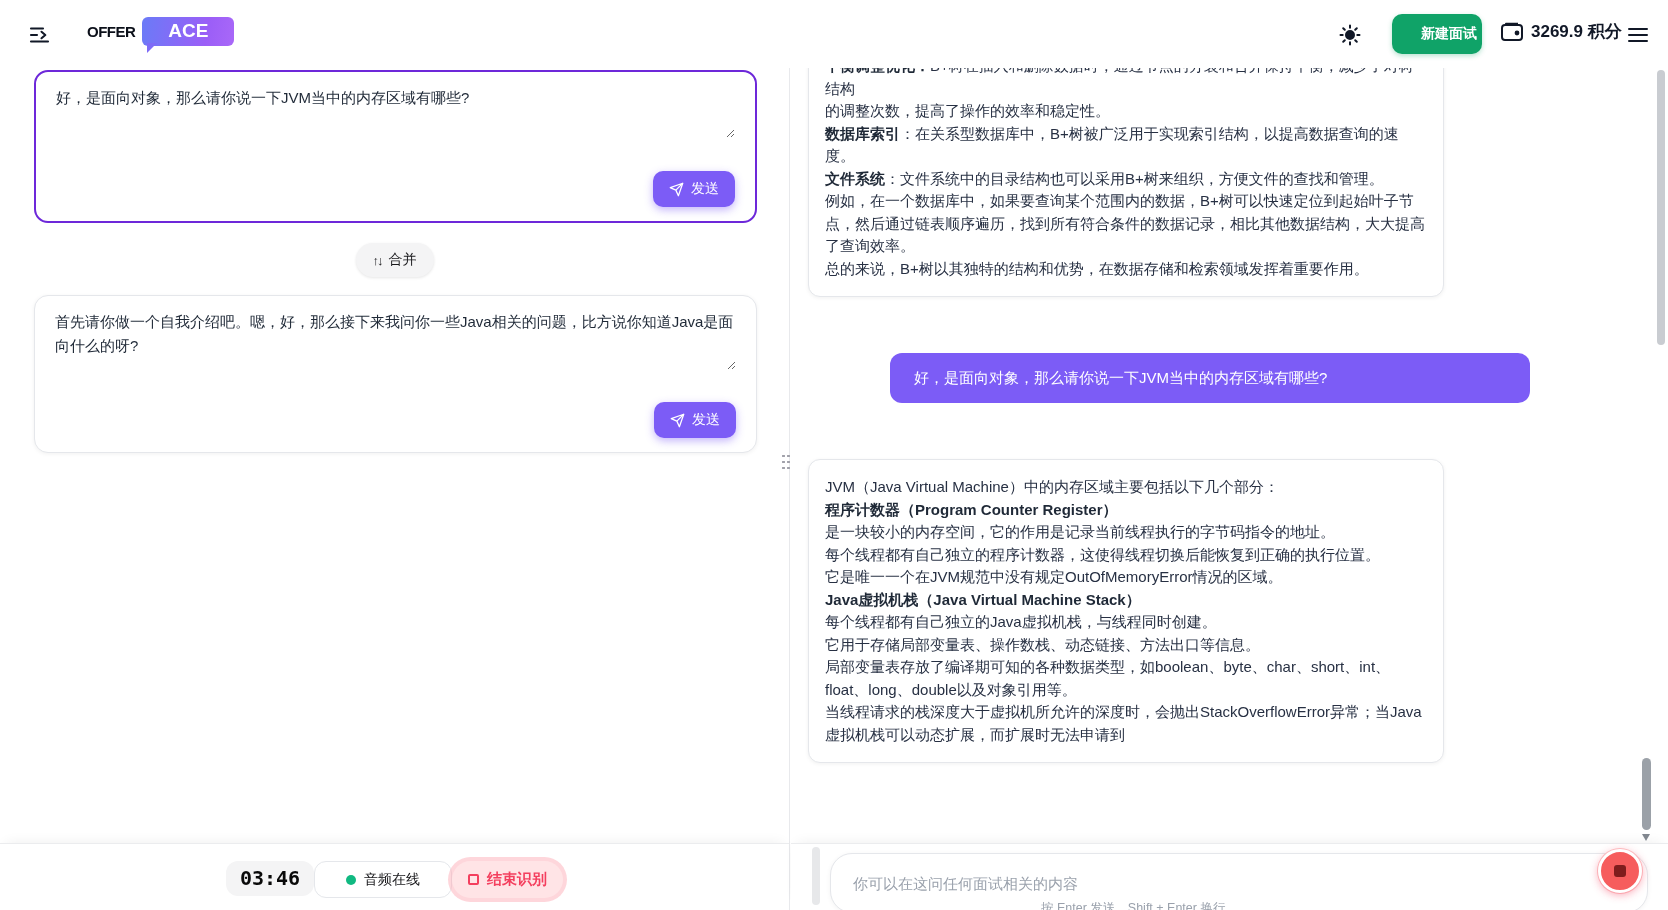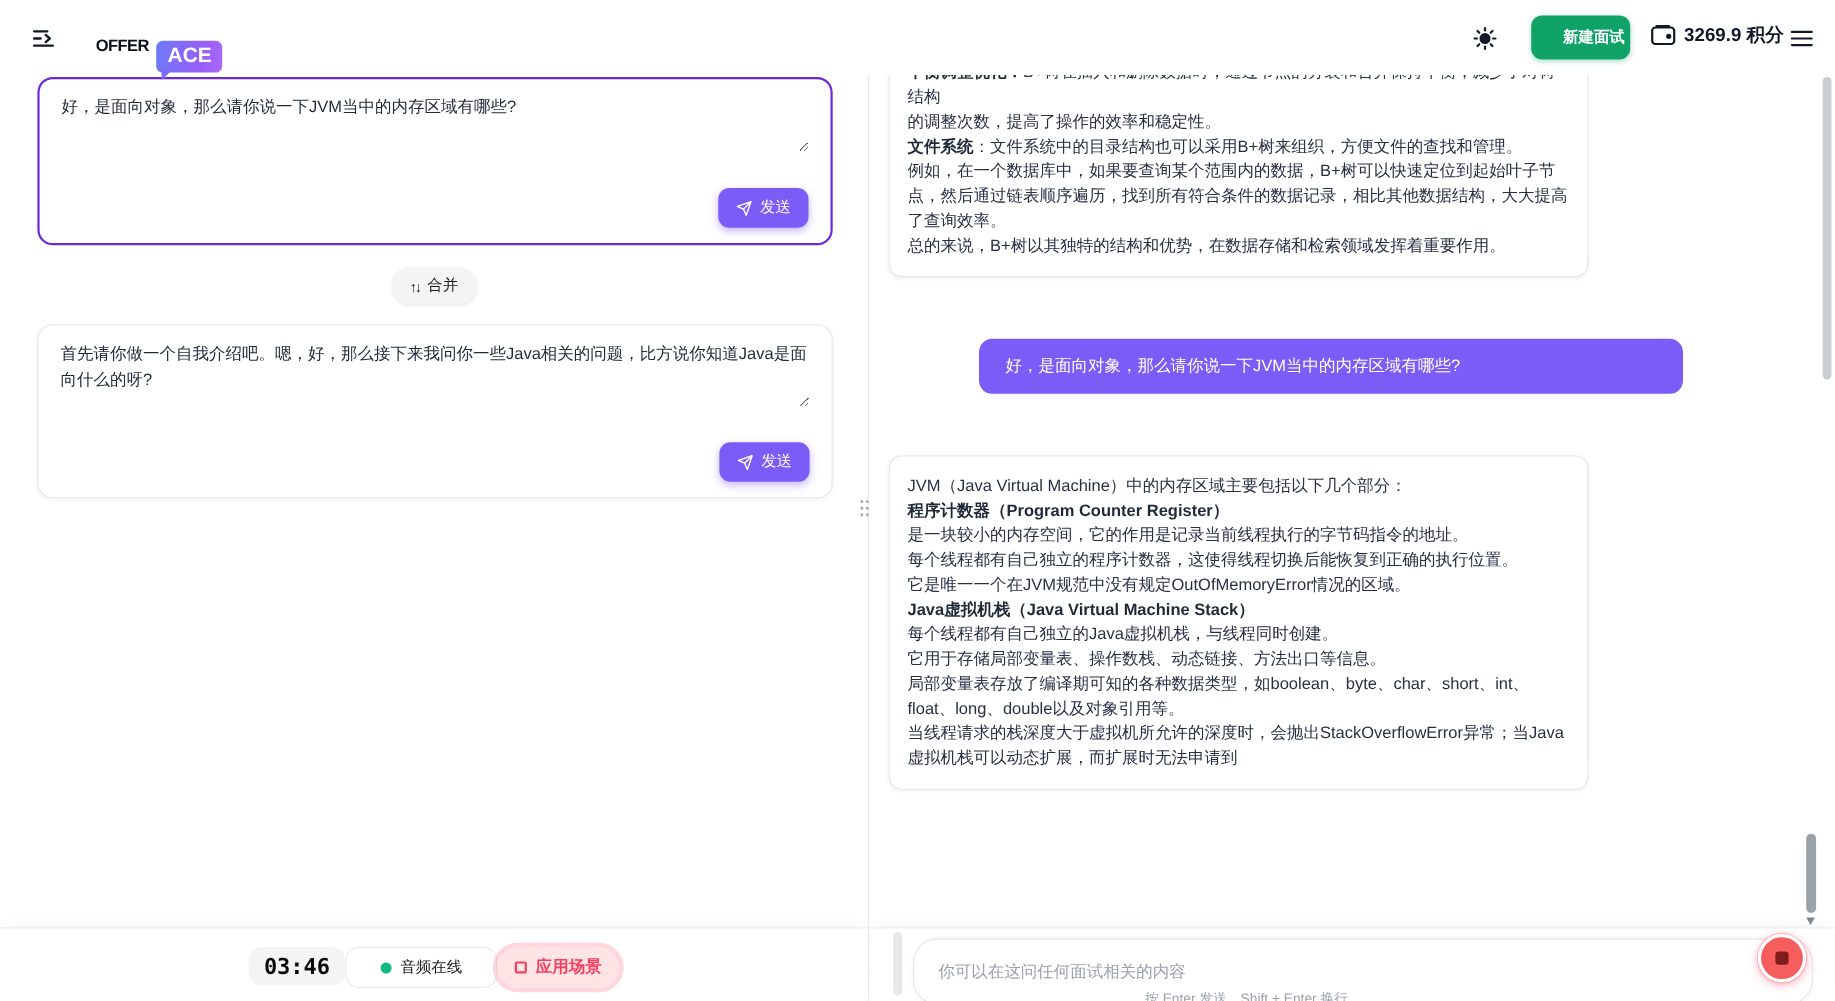--- a/index.html
+++ b/index.html
@@ -4,23 +4,23 @@
 <style>
   * { box-sizing: border-box; margin: 0; padding: 0; }
   html,body { width:1668px; height:910px; overflow:hidden; background:#fff;
     font-family:"Liberation Sans","DejaVu Sans",sans-serif; color:#1f2937; position:relative; }
 
   
   .header { position:absolute; top:0; left:0; right:0; height:68px; background:#fff; z-index:30; }
   .toggle-btn { position:absolute; left:28px; top:22px; width:26px; height:26px; background:none; border:none; cursor:pointer; }
   .logo { position:absolute; left:87px; top:17px; display:flex; align-items:center; }
   .logo-text { font-size:15px; font-weight:900; letter-spacing:-0.5px; color:#0b0f19; }
-  .logo-badge { margin-left:7px; position:relative; padding:3px 10px 4px; border-radius:6px;
+  .logo-badge { margin-left:7px; position:relative; padding:3px 26px 4px; border-radius:6px;
     background:linear-gradient(100deg,#6a7bf7 0%, #9b5ef7 70%, #a968f8 100%);
-    color:#fff; font-weight:800; font-size:19px;margin-top:20px; }
+    color:#fff; font-weight:800; font-size:19px; }
   .logo-badge::after { content:""; position:absolute; left:5px; bottom:-7px;
     border:5px solid transparent; border-top-color:#7e6bf7; border-left-color:#7e6bf7; }
   .theme-btn { position:absolute; left:1338px; top:22px; width:26px; height:26px; background:none; border:none; cursor:pointer; }
   .new-btn { position:absolute; left:1392px; top:14px; width:90px; height:40px; border:none; border-radius:10px;
     background:#10A368; color:#fff; font-size:14px; font-weight:bold; cursor:pointer;
     font-family:inherit; box-shadow:0 2px 5px rgba(16,163,104,.3);padding-left:24px; }
   .points { position:absolute; left:1500px; top:20px; display:flex; align-items:center; gap:7px; cursor:pointer; }
   .points-label { font-size:17px; font-weight:800; color:#111827; }
   .menu-btn { position:absolute; left:1626px; top:22px; width:26px; height:26px; background:none; border:none; cursor:pointer; }
 
@@ -165,30 +165,31 @@
   </div>
 
   <div class="status-bar">
     <div class="timer-pill">03:46</div>
     <div class="audio-pill">
       <span class="audio-dot"></span>
       <span>音频在线</span>
     </div>
     <button class="end-pill">
       <span class="stop-sq"></span>
-      <span>应用场景</span>
+      <span>结束识别</span>
     </button>
   </div>
 </div>
 
 <div class="right-panel">
   <div class="chat-scroll">
       <div class="msg-card first">
         <div class="para"><span class="bold">平衡调整优化：</span><span>B+树在插入和删除数据时，通过节点的分裂和合并保持平衡，减少了对树结构</span></div>
         <div class="para"><span>的调整次数，提高了操作的效率和稳定性。</span></div>
+        <div class="para"><span class="bold">数据库索引</span><span>：在关系型数据库中，B+树被广泛用于实现索引结构，以提高数据查询的速度。</span></div>
         <div class="para"><span class="bold">文件系统</span><span>：文件系统中的目录结构也可以采用B+树来组织，方便文件的查找和管理。</span></div>
         <div class="para"><span>例如，在一个数据库中，如果要查询某个范围内的数据，B+树可以快速定位到起始叶子节点，然后通过链表顺序遍历，找到所有符合条件的数据记录，相比其他数据结构，大大提高了查询效率。</span></div>
         <div class="para"><span>总的来说，B+树以其独特的结构和优势，在数据存储和检索领域发挥着重要作用。</span></div>
       </div>
       <div class="bubble-row">
         <div class="bubble">好，是面向对象，那么请你说一下JVM当中的内存区域有哪些?</div>
       </div>
       <div class="msg-card">
         <div class="para"><span>JVM（Java Virtual Machine）中的内存区域主要包括以下几个部分：</span></div>
         <div class="para"><span class="bold">程序计数器（Program Counter Register）</span></div>

